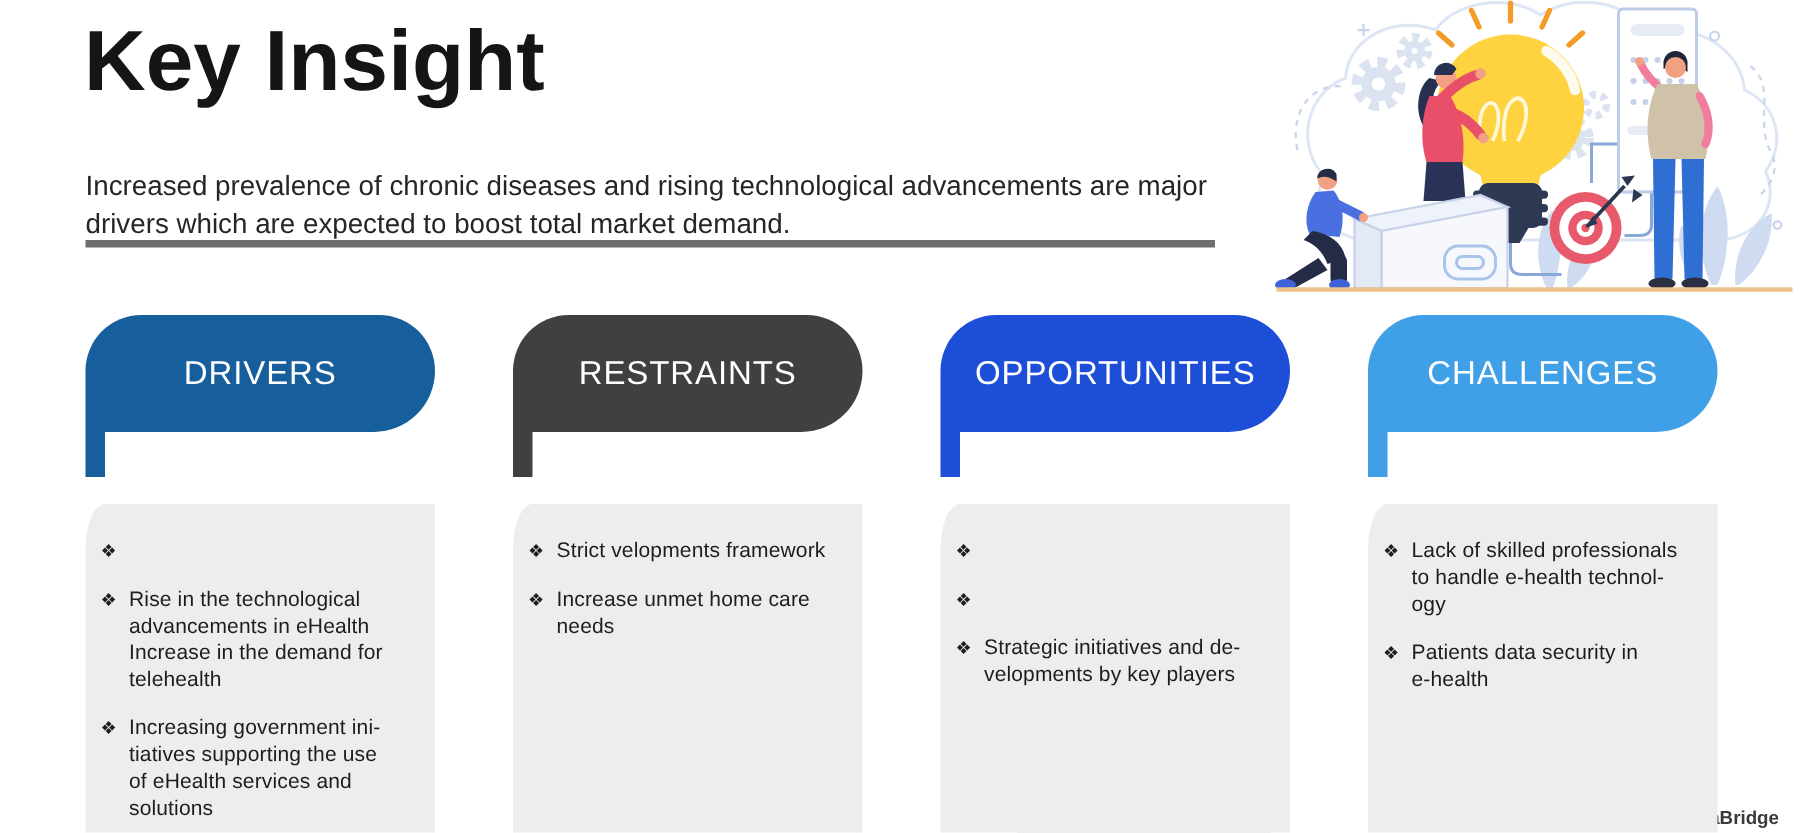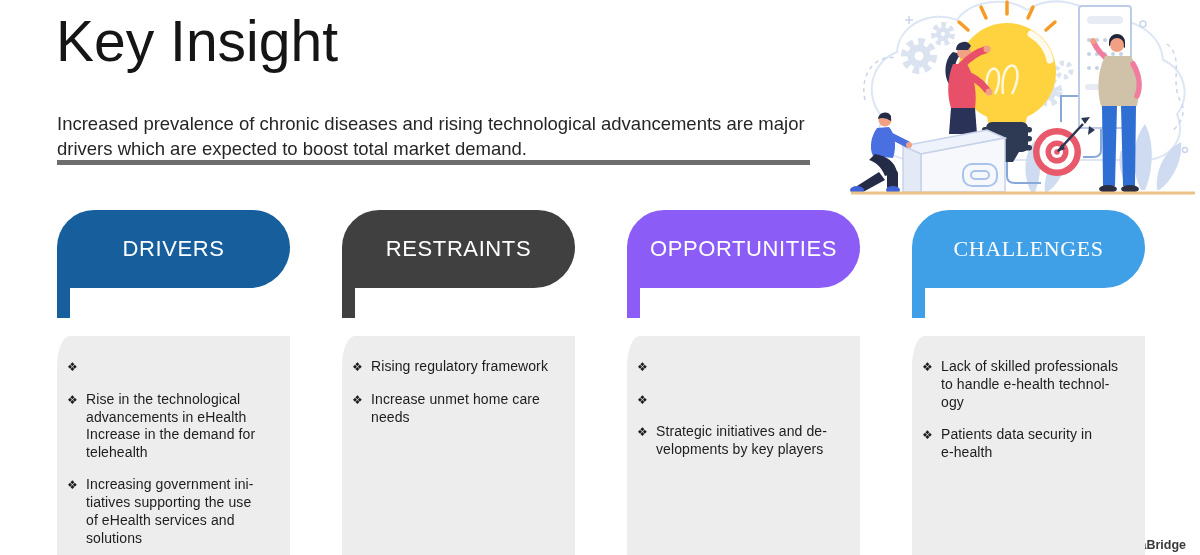--- a/index.html
+++ b/index.html
@@ -2,21 +2,21 @@
 <html><head>
 <meta charset="utf-8">
 <style>
   html,body{margin:0;padding:0;}
   body{
     width:1200px;height:555px;position:relative;background:#ffffff;
     font-family:"Liberation Sans", sans-serif;overflow:hidden;color:#1d1d1d;
   }
   .page-title{
     position:absolute;left:56px;top:12px;margin:0;
-    font-size:57px;font-weight:400;color:#151515;line-height:1.05;letter-spacing:0;
+    font-size:57px;font-weight:700;color:#151515;line-height:1.05;letter-spacing:0;
   }
   .subtitle{
     position:absolute;left:57px;top:112px;width:790px;margin:0;
     font-size:18.5px;line-height:1.34;color:#262626;
   }
   .divider{
     position:absolute;left:57px;top:160px;width:753px;height:5px;background:#6e6e6e;
   }
   .illustration{
     position:absolute;left:845px;top:0;width:355px;height:198px;
@@ -228,34 +228,34 @@
   </div>
 
   <div class="column">
     <div class="col-header" style="background: #404040;">
       <span class="label">RESTRAINTS</span>
     </div>
     <div class="col-body" style="background: rgb(237, 237, 237);">
       <div class="col-items">
           <div class="item">
             <span class="glyph">❖</span>
-            <span class="item-text">Rising regulatory framework</span>
+            <span class="item-text">Strict velopments framework</span>
           </div>
           <div class="item">
             <span class="glyph">❖</span>
             <span class="item-text">Increase unmet home care
 needs</span>
           </div>
         </div>
     </div>
     <div class="col-bar" style="background: rgb(227, 97, 11);"></div>
   </div>
 
   <div class="column">
-    <div class="col-header" style="background: #8b5cf6;">
+    <div class="col-header" style="background: #1d4ed8;">
       <span class="label">OPPORTUNITIES</span>
     </div>
     <div class="col-body" style="background: rgb(237, 237, 237);">
       <div class="col-items">
           <div class="item">
             <span class="glyph">❖</span>
           </div>
           <div class="item">
             <span class="glyph">❖</span>
           </div>
@@ -263,21 +263,21 @@
             <span class="glyph">❖</span>
             <span class="item-text">Strategic initiatives and de-
 velopments by key players</span>
           </div>
         </div>
     </div>
     <div class="col-bar" style="background: rgb(124, 124, 124);"></div>
   </div>
 
   <div class="column">
-    <div class="col-header" style="background: rgb(63, 160, 232); font-family: Liberation Serif, serif;">
+    <div class="col-header" style="background: rgb(63, 160, 232);">
       <span class="label">CHALLENGES</span>
     </div>
     <div class="col-body" style="background: rgb(237, 237, 237);">
       <div class="col-items">
           <div class="item">
             <span class="glyph">❖</span>
             <span class="item-text">Lack of skilled professionals
 to handle e-health technol-
 ogy</span>
           </div>

